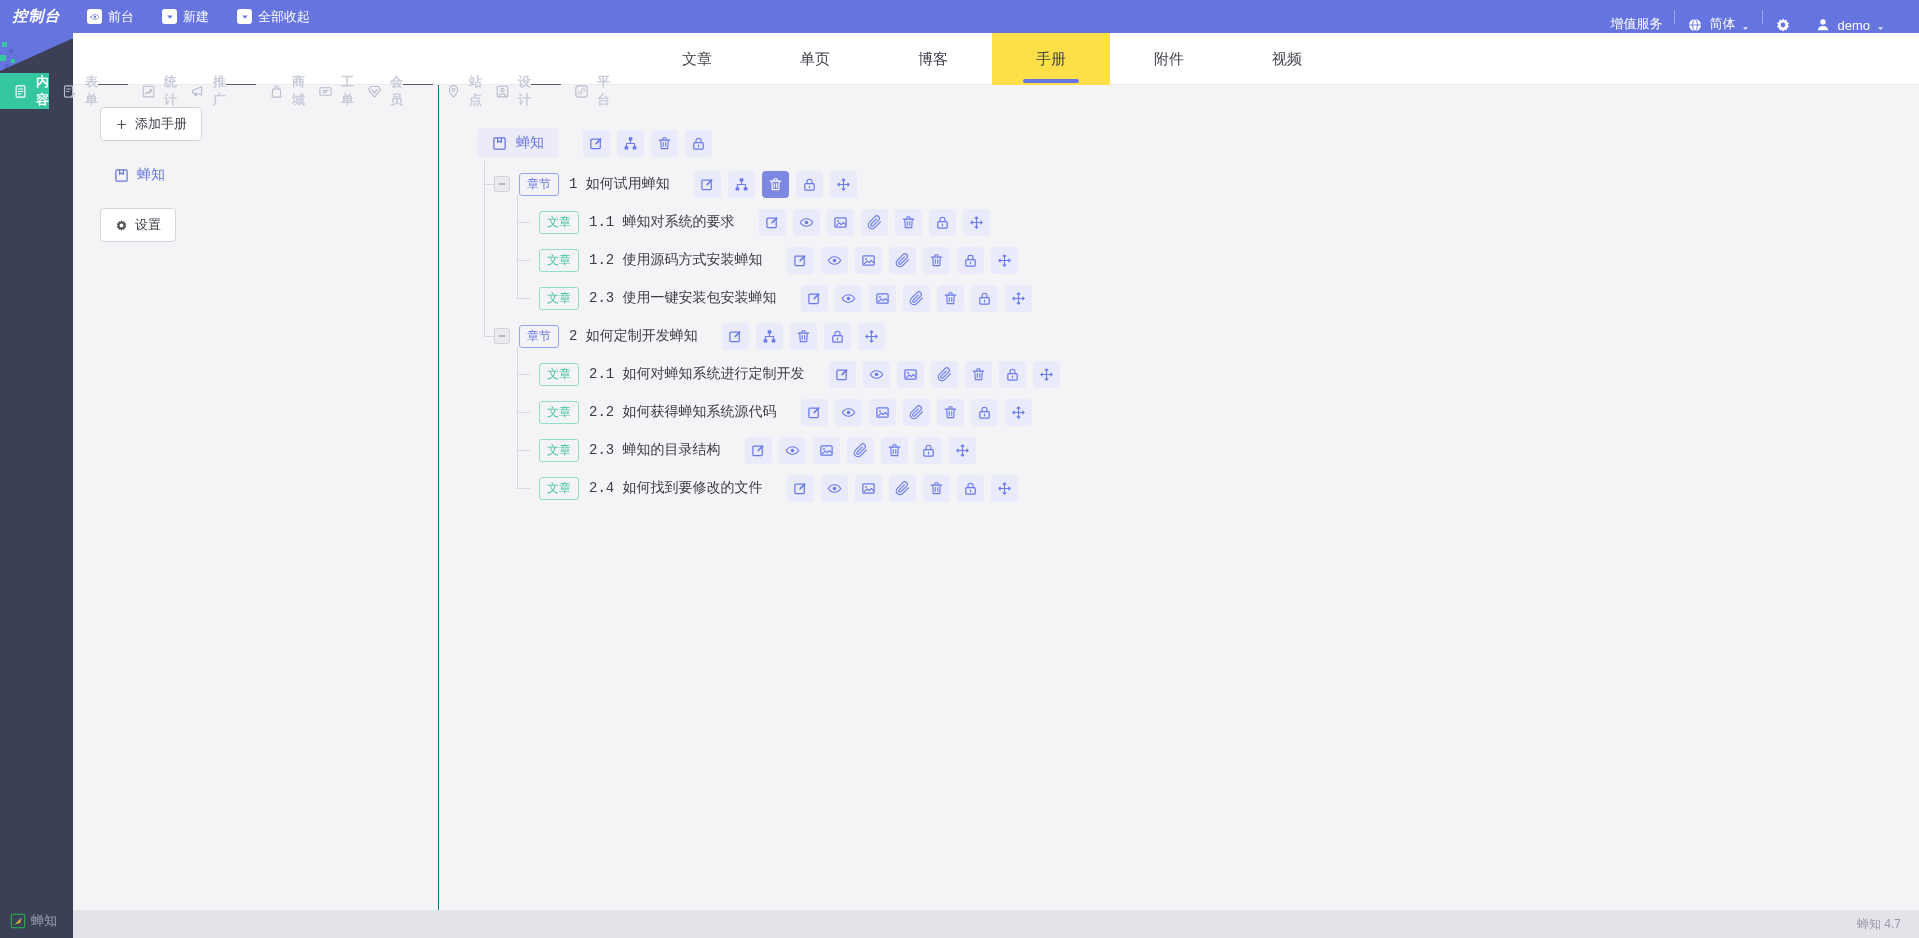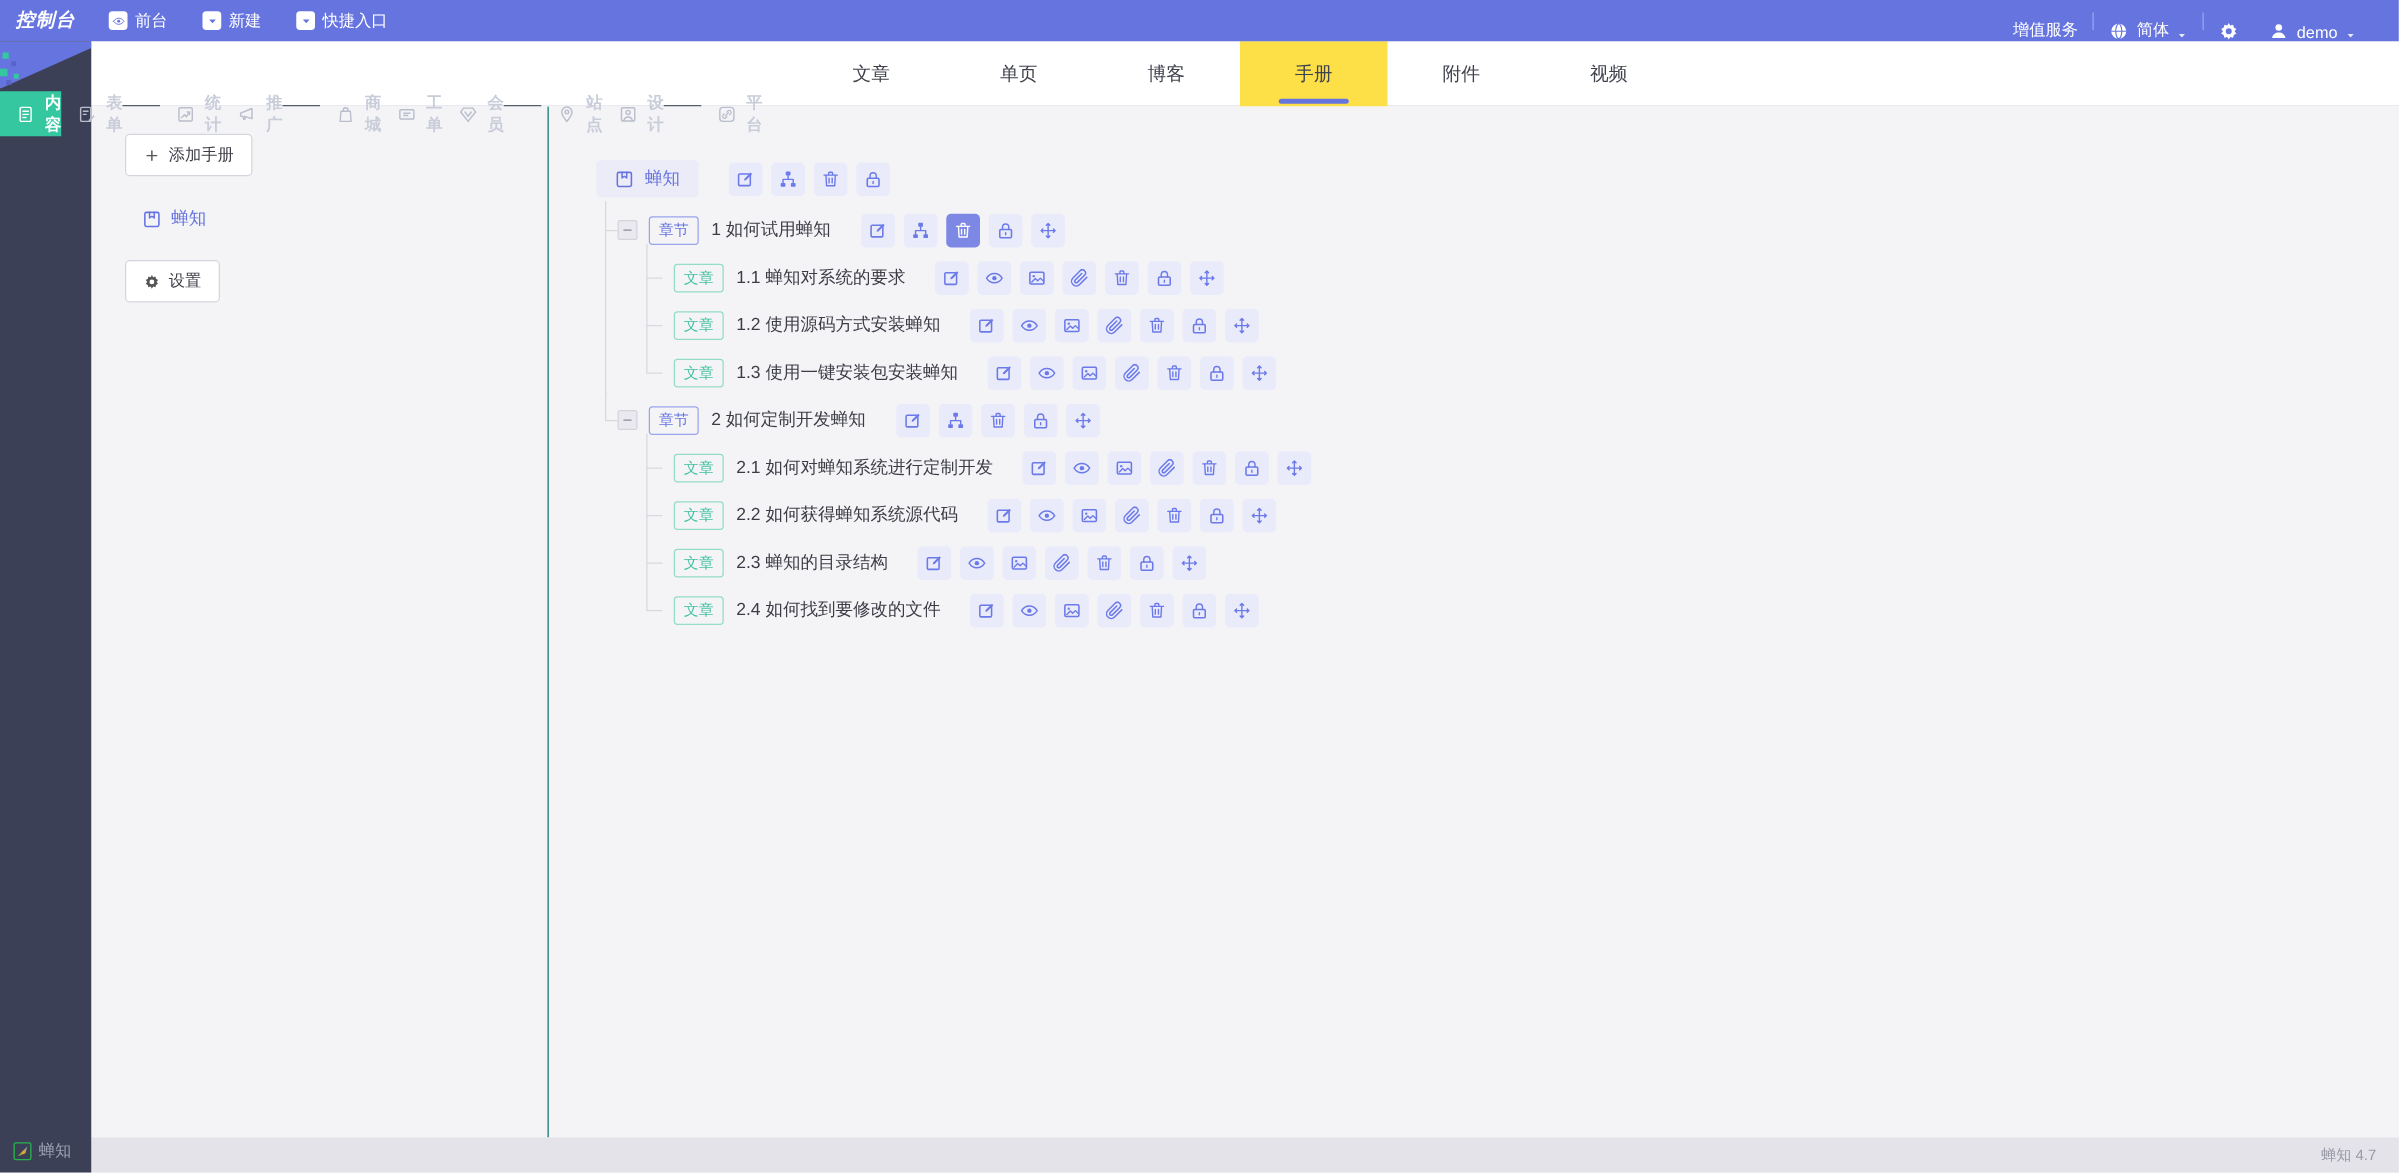--- a/index.html
+++ b/index.html
@@ -67,21 +67,21 @@
   
   .tree { margin-top:24px; padding-left:4px; }
   .root-row { display:flex; align-items:center; height:32px; }
   .root-pill { display:inline-flex; align-items:center; gap:9px; background:#ececf8; border-radius:4px; height:30px; padding:0 15px; color:#6674e0; font-size:14px; cursor:pointer; }
   .root-pill .bic { width:15px; height:15px; }
   .root-pill .bic svg { width:100%; height:100%; display:block; }
   .actions { display:flex; gap:7px; margin-left:24px; }
   .act { width:27px; height:27px; border-radius:4px; background:#e9ebfb; color:#6b7ae8; display:flex; align-items:center; justify-content:center; cursor:pointer; }
   .act svg { width:15px; height:15px; }
   .act.active { background:#7c88e4; color:#fff; }
-  .chapters { margin-top:6px; }
+  .chapters { margin-top:6px;font-family:Liberation Mono, monospace; }
   .chapter-block { position:relative; padding-left:7px; }
   .chapter-block::before { content:''; position:absolute; left:7px; top:-4px; bottom:0; border-left:1px solid #d8d8de; }
   .chapter-block.last::before { bottom:auto; height:23px; }
   .trow { display:flex; align-items:center; height:38px; }
   .stub { width:10px; height:1px; background:#d8d8de; flex:none; }
   .toggle { width:16px; height:16px; background:#e9e9ef; border:1px solid #d4d4dc; border-radius:2px; color:#8b8b96; display:flex; align-items:center; justify-content:center; margin-left:0; cursor:pointer; flex:none; }
   .toggle svg { width:10px; height:10px; }
   .badge { font-size:12px; padding:2px 7px; border-radius:3px; border:1px solid; margin-left:9px; flex:none; }
   .badge.chapter { color:#6674e0; border-color:#9aa4ec; }
   .badge.article { color:#42c2a2; border-color:#93dcc6; }
@@ -115,21 +115,21 @@
           </svg>
         </span>
         <span>新建</span>
       </div>
       <div class="top-menu-item">
         <span class="wbox">
           <svg viewBox="0 0 24 24" fill="none" stroke="currentColor" stroke-width="2" stroke-linecap="round" stroke-linejoin="round">
             <path d="M5.5 8.5h13L12 16z" fill="currentColor" stroke="none"></path>
           </svg>
         </span>
-        <span>快捷入口</span>
+        <span>全部收起</span>
       </div>
     </div>
   <div class="top-right">
     <div class="seg">
       <span>增值服务</span>
     </div>
     <div class="sep"></div>
     <div class="seg">
       <span class="ic-18">
           <svg viewBox="0 0 24 24" fill="none" stroke="currentColor" stroke-width="2" stroke-linecap="round" stroke-linejoin="round">
@@ -514,21 +514,21 @@
                   <span class="act">
                     <svg viewBox="0 0 24 24" fill="none" stroke="currentColor" stroke-width="2" stroke-linecap="round" stroke-linejoin="round">
                       <path d="M12 3v18M3 12h18M12 3l-2.2 2.2M12 3l2.2 2.2M12 21l-2.2-2.2M12 21l2.2-2.2M3 12l2.2-2.2M3 12l2.2 2.2M21 12l-2.2-2.2M21 12l-2.2 2.2" stroke-width="1.8"></path>
                     </svg>
                   </span>
                 </div>
               </div>
               <div class="trow article-row">
                 <span class="stub"></span>
                 <span class="badge article">文章</span>
-                <span class="ttl">1.3 使用一键安装包安装蝉知</span>
+                <span class="ttl">2.3 使用一键安装包安装蝉知</span>
                 <div class="actions">
                   <span class="act">
                     <svg viewBox="0 0 24 24" fill="none" stroke="currentColor" stroke-width="2" stroke-linecap="round" stroke-linejoin="round">
                       <rect x="3" y="5" width="15" height="15" rx="1.5"></rect>
                       <path d="M10 13.5l2.3-.5 8-8-1.8-1.8-8 8-.5 2.3z" fill="currentColor" stroke="none"></path>
                     </svg>
                   </span>
                   <span class="act">
                     <svg viewBox="0 0 24 24" fill="none" stroke="currentColor" stroke-width="2" stroke-linecap="round" stroke-linejoin="round">
                       <path d="M2 12s3.8-6 10-6 10 6 10 6-3.8 6-10 6-10-6-10-6z" stroke-width="1.8"></path>

